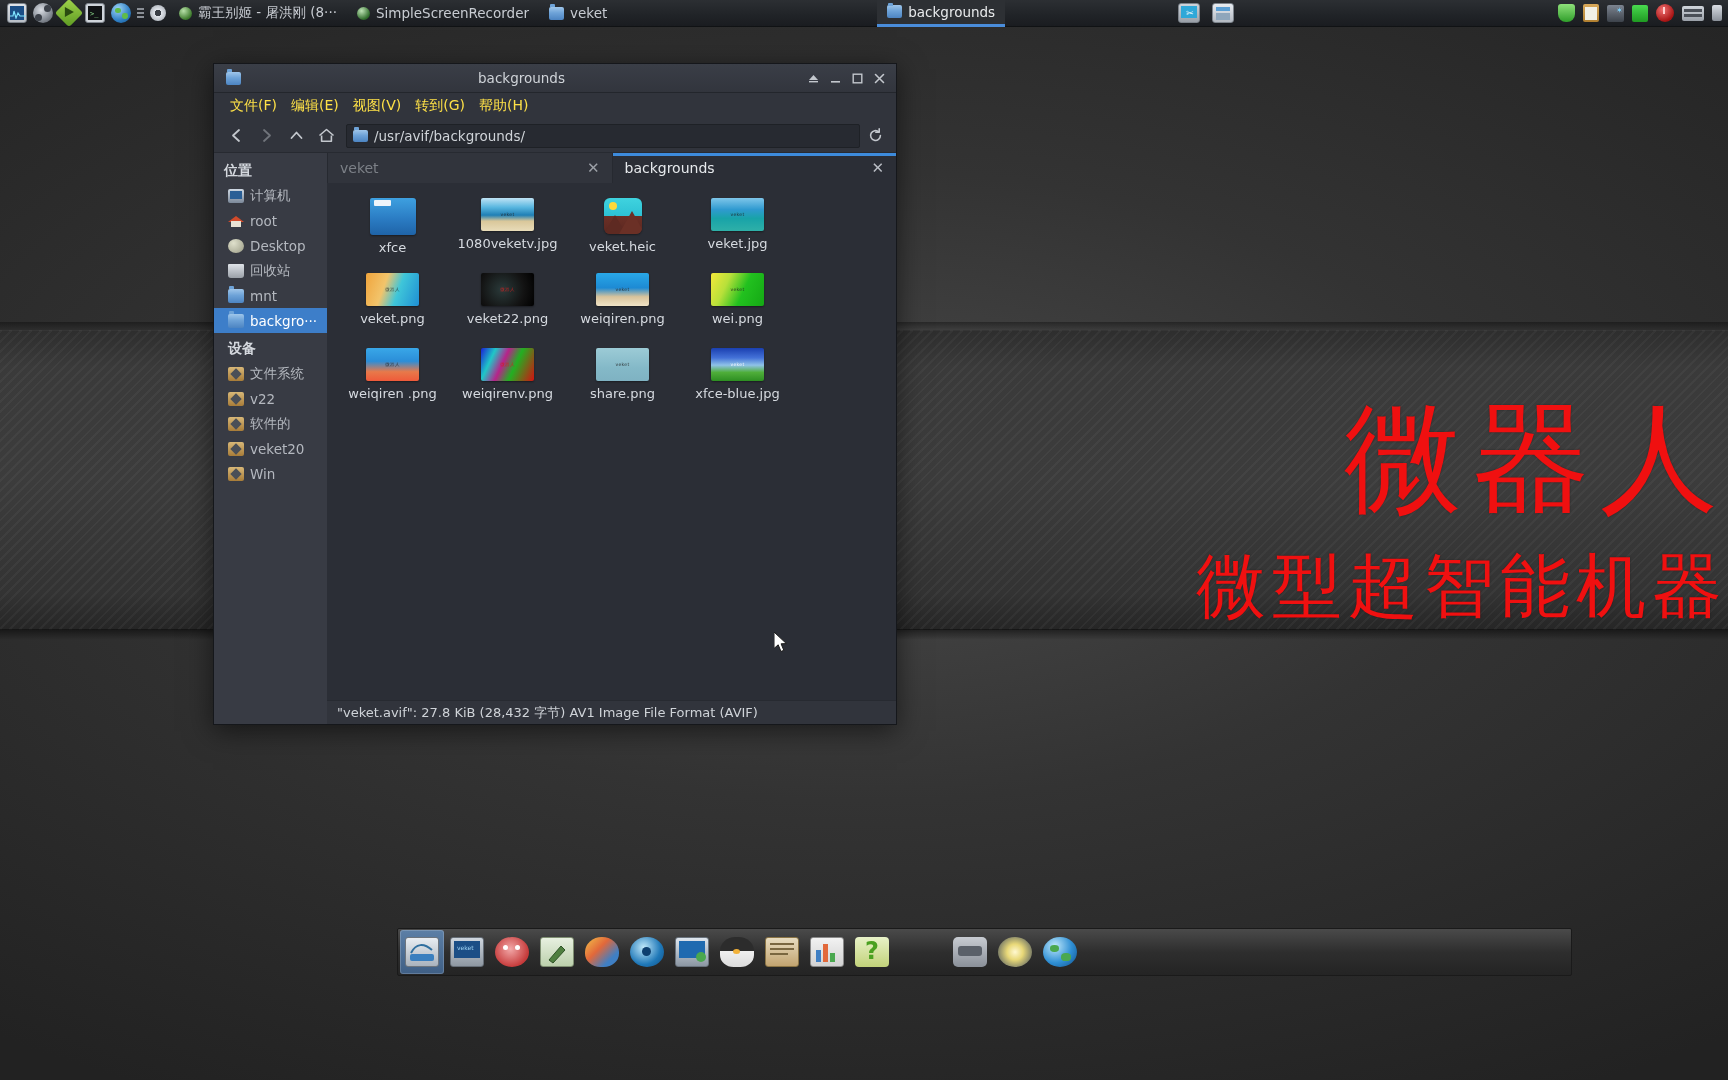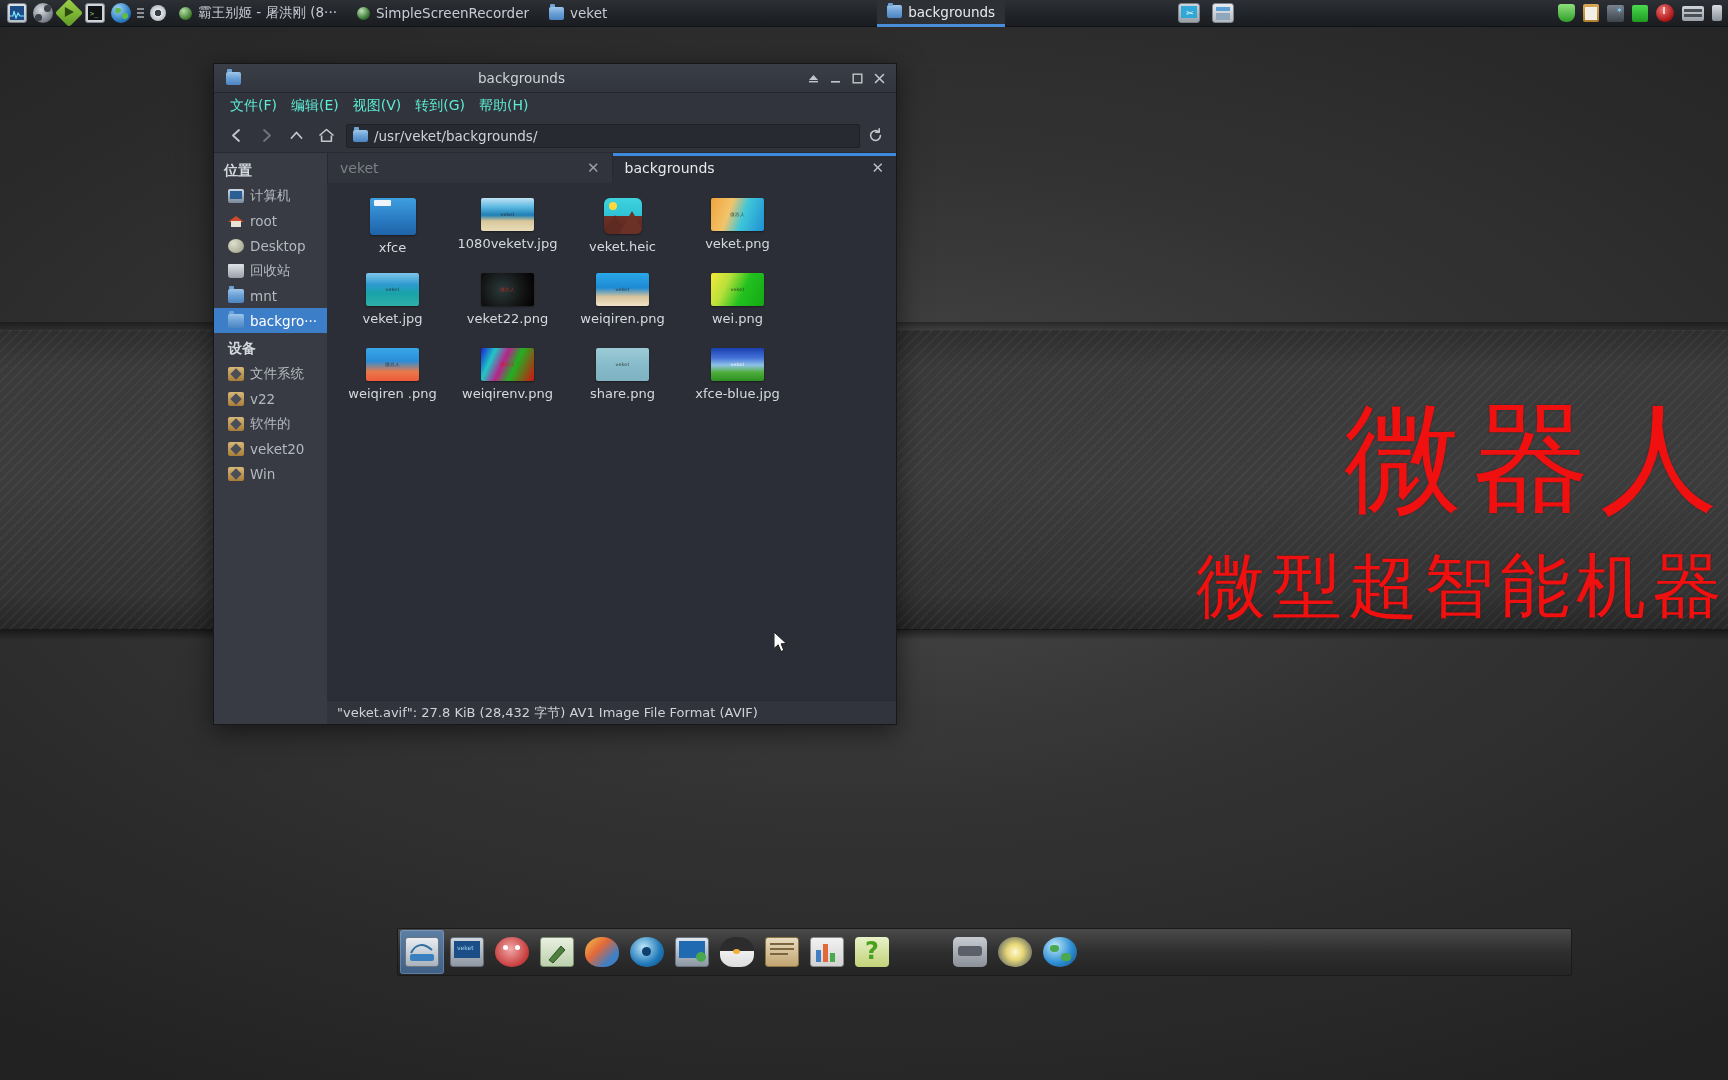--- a/index.html
+++ b/index.html
@@ -98,21 +98,21 @@
   .win-btn {
     width:22px; height:22px; display:flex; align-items:center; justify-content:center;
     color:#c3c7cd; font-size:13px; line-height:1;
   }
   .win-btn svg { display:block; }
 
   #fm-menubar {
     height:26px; flex:0 0 auto; display:flex; align-items:center; gap:2px; padding:0 10px;
     background:#31343c;
   }
-  .menu-item { padding:2px 6px; color:#5eead4; font-size:14px; white-space:nowrap; }
+  .menu-item { padding:2px 6px; color:#fde047; font-size:14px; white-space:nowrap; }
 
   #fm-toolbar {
     height:34px; flex:0 0 auto; display:flex; align-items:center; gap:2px;
     padding:0 8px; background:#31343c; border-bottom:1px solid #272a31;
   }
   .tb-nav {
     width:28px; height:26px; display:flex; align-items:center; justify-content:center;
     color:#b9bdc4;
   }
   .tb-nav.disabled { color:#6c7077; }
@@ -391,21 +391,21 @@
         </svg>
     </span>
     <span class="tb-nav">
       <svg width="17" height="15" viewBox="0 0 17 15">
           <path d="M1.5 7.5 L8.5 1.5 L15.5 7.5" fill="none" stroke="#c3c7cd" stroke-width="1.6" stroke-linejoin="round"></path>
           <path d="M3.6 7.4 L3.6 13.2 L13.4 13.2 L13.4 7.4" fill="none" stroke="#c3c7cd" stroke-width="1.6" stroke-linejoin="round"></path>
         </svg>
     </span>
     <div id="fm-pathbar">
       <span class="folder-ico" style="width:15px;height:12px;display:inline-block;"></span>
-      <span id="fm-path-text">/usr/veket/backgrounds/</span>
+      <span id="fm-path-text">/usr/avif/backgrounds/</span>
     </div>
     <span id="fm-reload">
       <svg width="15" height="15" viewBox="0 0 15 15">
         <path d="M12.4 7.5 a4.9 4.9 0 1 1 -1.6 -3.6" fill="none" stroke="#c3c7cd" stroke-width="1.6" stroke-linecap="round"></path>
         <polyline points="11.2,0.9 11.2,4.3 7.8,4.3" fill="none" stroke="#c3c7cd" stroke-width="1.6" stroke-linecap="round" stroke-linejoin="round"></polyline>
       </svg>
     </span>
   </div>
 
   <div id="fm-body">
@@ -513,31 +513,31 @@
         <div class="file-cell">
           <div class="thumb generic-img">
             <span class="sun"></span>
             <span class="mtn"></span>
             <span class="mtn2"></span>
           </div>
           <div class="fname">veket.heic</div>
         </div>
 
         <div class="file-cell">
+          <div class="thumb t-veketjpg">
+              <span class="t-badge">veket</span>
+            </div>
+          <div class="fname">veket.jpg</div>
+        </div>
+
+        <div class="file-cell">
           <div class="thumb t-veketpng">
               <span class="t-badge">微器人</span>
             </div>
           <div class="fname">veket.png</div>
-        </div>
-
-        <div class="file-cell">
-          <div class="thumb t-veketjpg">
-              <span class="t-badge">veket</span>
-            </div>
-          <div class="fname">veket.jpg</div>
         </div>
 
         <div class="file-cell">
           <div class="thumb t-veket22">
               <span class="t-badge red">微器人</span>
             </div>
           <div class="fname">veket22.png</div>
         </div>
 
         <div class="file-cell">

